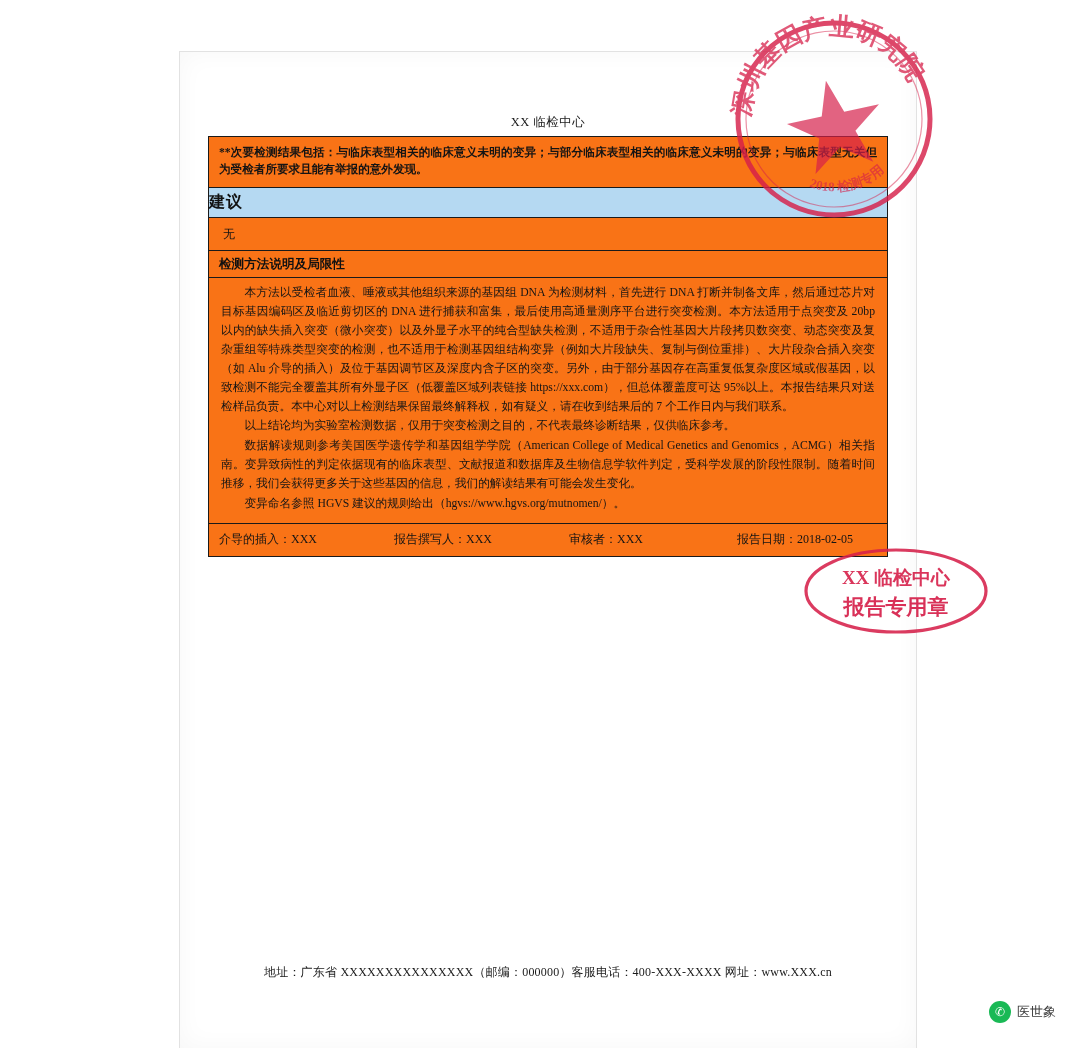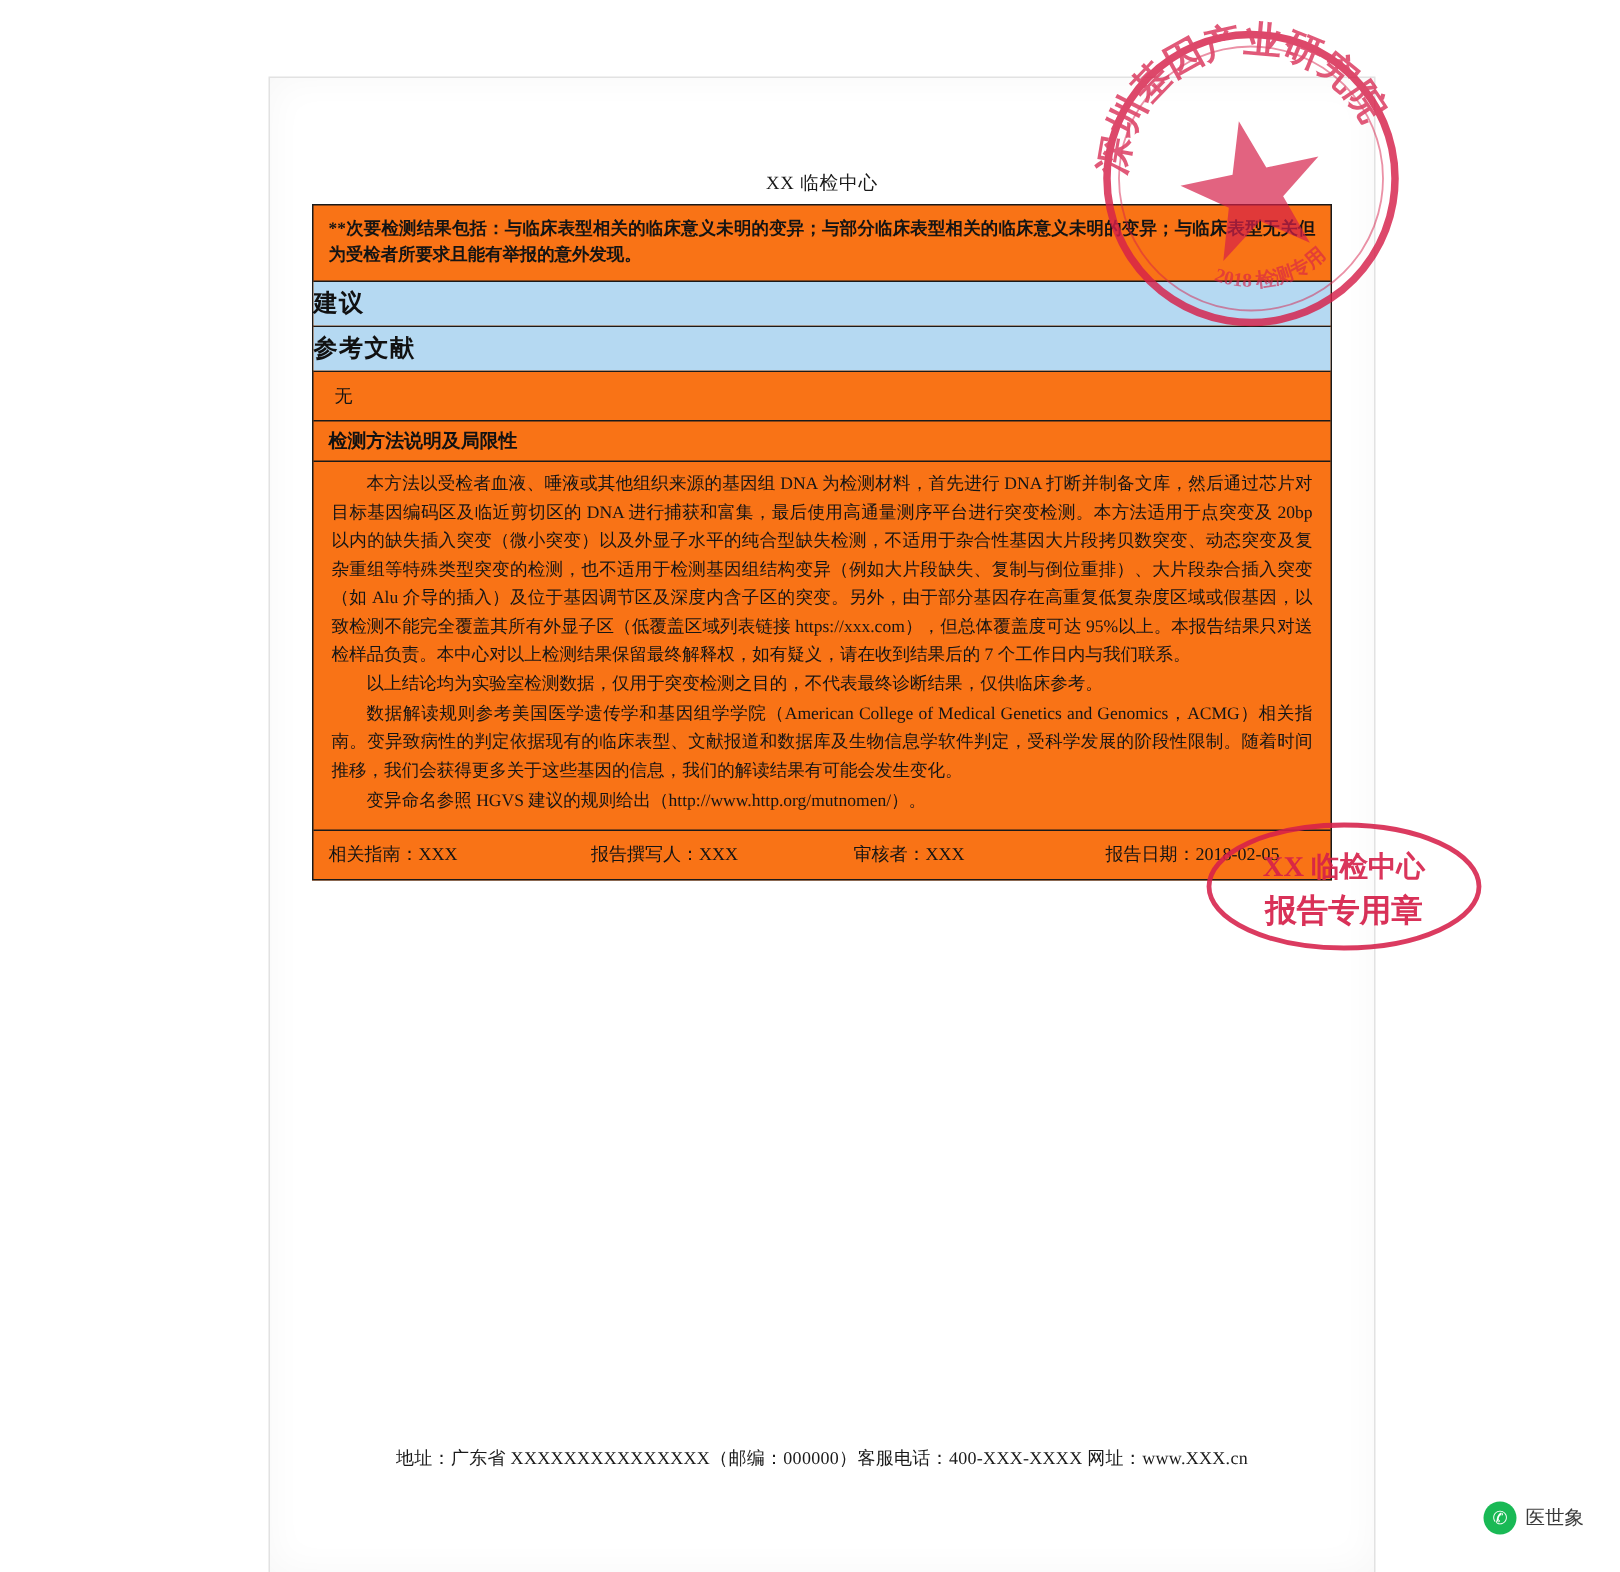--- a/index.html
+++ b/index.html
@@ -198,41 +198,38 @@
 
     <div class="row">
       <div class="note-cell">**次要检测结果包括：与临床表型相关的临床意义未明的变异；与部分临床表型相关的临床意义未明的变异；与临床表型无关但为受检者所要求且能有举报的意外发现。</div>
     </div>
 
     <div class="row">
       <div class="section-title">建议</div>
     </div>
 
 
-    <div class="row">
-      <div class="section-title">参考文献</div>
-    </div>
 
     <div class="row">
       <div class="plain-cell">无</div>
     </div>
 
     <div class="row">
       <div class="method-head">检测方法说明及局限性</div>
       <div class="method-body">
         <p>本方法以受检者血液、唾液或其他组织来源的基因组 DNA 为检测材料，首先进行 DNA 打断并制备文库，然后通过芯片对目标基因编码区及临近剪切区的 DNA 进行捕获和富集，最后使用高通量测序平台进行突变检测。本方法适用于点突变及 20bp 以内的缺失插入突变（微小突变）以及外显子水平的纯合型缺失检测，不适用于杂合性基因大片段拷贝数突变、动态突变及复杂重组等特殊类型突变的检测，也不适用于检测基因组结构变异（例如大片段缺失、复制与倒位重排）、大片段杂合插入突变（如 Alu 介导的插入）及位于基因调节区及深度内含子区的突变。另外，由于部分基因存在高重复低复杂度区域或假基因，以致检测不能完全覆盖其所有外显子区（低覆盖区域列表链接 https://xxx.com），但总体覆盖度可达 95%以上。本报告结果只对送检样品负责。本中心对以上检测结果保留最终解释权，如有疑义，请在收到结果后的 7 个工作日内与我们联系。</p>
         <p>以上结论均为实验室检测数据，仅用于突变检测之目的，不代表最终诊断结果，仅供临床参考。</p>
         <p>数据解读规则参考美国医学遗传学和基因组学学院（American College of Medical Genetics and Genomics，ACMG）相关指南。变异致病性的判定依据现有的临床表型、文献报道和数据库及生物信息学软件判定，受科学发展的阶段性限制。随着时间推移，我们会获得更多关于这些基因的信息，我们的解读结果有可能会发生变化。</p>
-        <p>变异命名参照 HGVS 建议的规则给出（http://www.http.org/mutnomen/）。</p>
+        <p>变异命名参照 HGVS 建议的规则给出（hgvs://www.hgvs.org/mutnomen/）。</p>
       </div>
     </div>
 
     <div class="row">
       <div class="sign-row">
-        <div class="sign-cell c1"><span>相关指南：</span><span>XXX</span></div>
+        <div class="sign-cell c1"><span>介导的插入：</span><span>XXX</span></div>
         <div class="sign-cell c2"><span>报告撰写人：</span><span>XXX</span></div>
         <div class="sign-cell c3"><span>审核者：</span><span>XXX</span></div>
         <div class="sign-cell c4"><span>报告日期：</span><span>2018-02-05</span></div>
       </div>
     </div>
 
   </div>
 
   <div id="stamp-bottom">
     <svg width="190" height="90" viewBox="0 0 190 90" aria-hidden="true">

